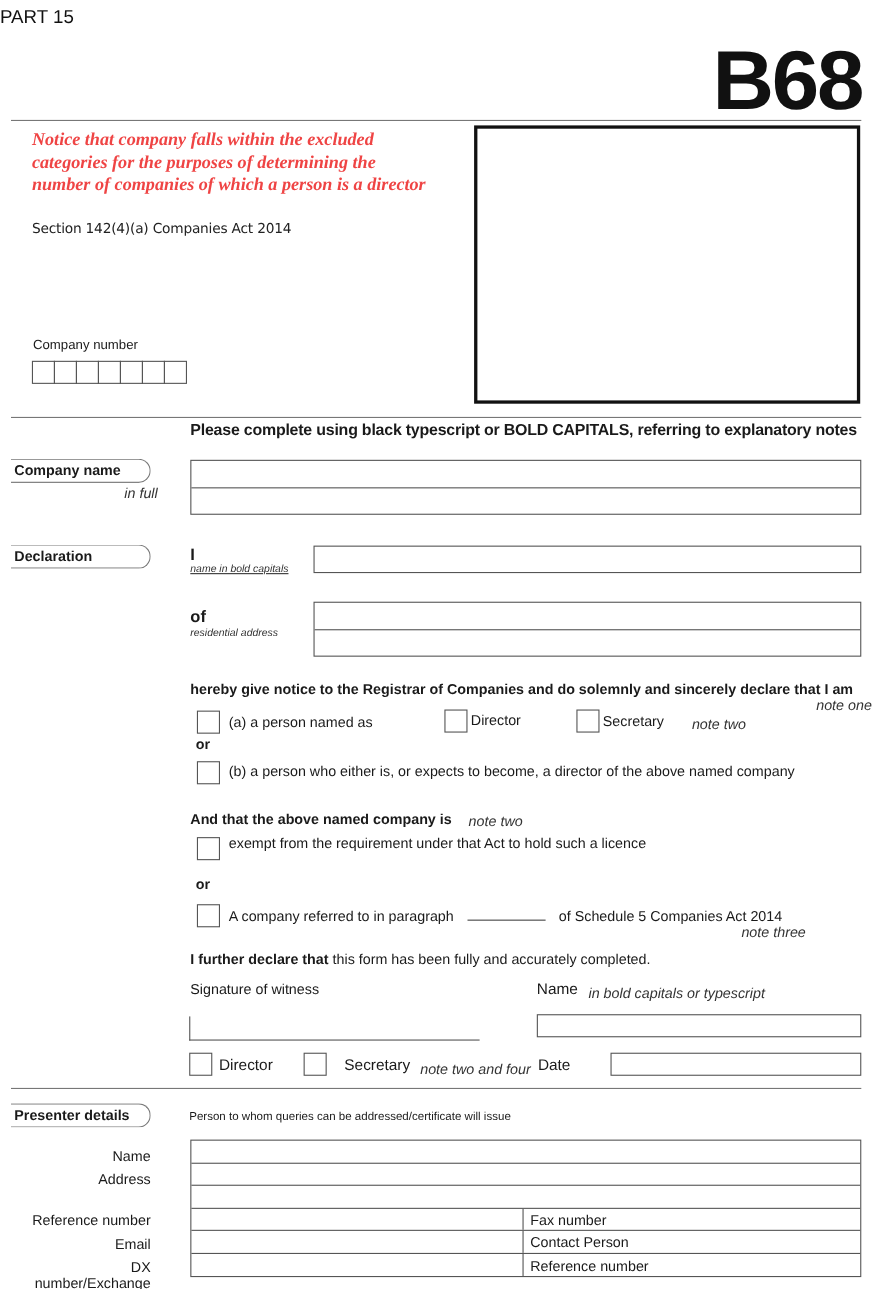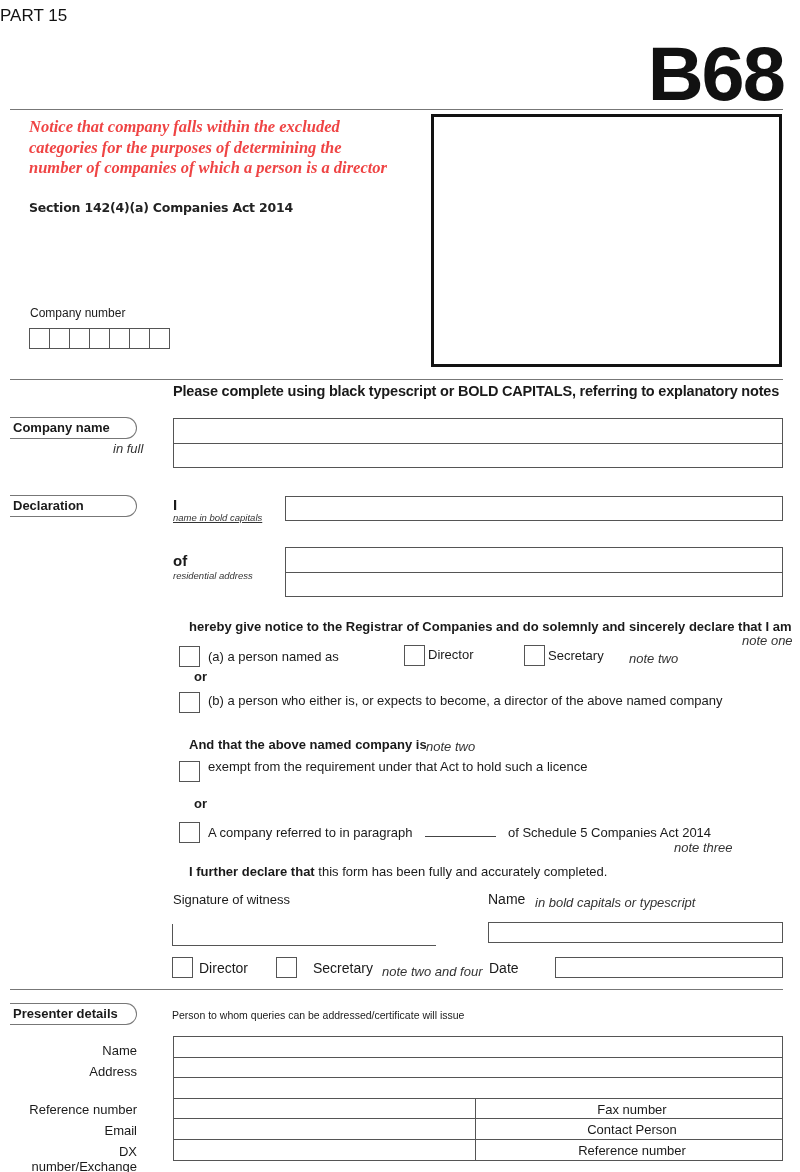--- a/index.html
+++ b/index.html
@@ -3,35 +3,35 @@
 <meta charset="utf-8">
 <style>
   * { box-sizing: border-box; margin: 0; padding: 0; }
   html, body { width: 800px; height: 1172px; background: #ffffff; overflow: hidden; }
   body { position: relative; font-family: "Liberation Sans", sans-serif; color: #1a1a1a; }
   .abs { position: absolute; }
   .part { left: 0; width: 800px; top: 6px; font-size: 17px; font-family: "Liberation Sans", sans-serif; color: #111; }
   .formcode { right: 18px; top: 30px; font-size: 76px; font-weight: bold; letter-spacing: -2px; color: #111; font-family: "Liberation Sans", sans-serif; transform: scaleX(1.02); }
   .hr { left: 10px; width: 773px; height: 0; border-top: 1.5px solid #777; }
   .title { left: 29px; top: 117px; width: 360px; font-family: "Liberation Serif", serif; font-style: italic; font-weight: bold; font-size: 16.5px; line-height: 20.5px; color: #ef4444; }
-  .section-ref { left: 29px; top: 200px; font-size: 12.5px; color: #222; font-family: "DejaVu Sans", sans-serif; letter-spacing: -0.2px; font-weight: bold; }
+  .section-ref { left: 29px; top: 200px; font-size: 12.5px; color: #222; font-family: "DejaVu Sans", sans-serif; letter-spacing: -0.2px; }
   .stamp-box { left: 431px; top: 114px; width: 351px; height: 253px; border: 3px solid #111; }
   .cn-label { left: 30px; top: 306px; font-size: 12px; }
   .cn-boxes { left: 29px; top: 328px; display: flex; }
   .cn-box { width: 21px; height: 21px; border: 1px solid #555; margin-right: -1px; }
   .instr { left: 173px; top: 383px; font-size: 14.5px; font-weight: bold; letter-spacing: -0.2px; }
   .tab { left: 10px; width: 127px; height: 22px; border: 1px solid #777; border-left: none; border-radius: 0 11px 11px 0; font-weight: bold; font-size: 13px; padding: 2px 0 0 3px; }
   .note { font-style: italic; font-size: 13px; color: #333; }
   .box { border: 1px solid #555; }
   .row-line { border-top: 1px solid #555; }
   .txt { font-size: 13px; }
-  .bold { font-weight: bold; margin-left: 16px; }
+  .bold { font-weight: bold; }
   .cb { width: 21px; height: 21px; border: 1px solid #555; }
   .label-right { text-align: right; font-size: 13px; }
-  .pres-grid { left: 173px; top: 1036px; width: 610px; border: 1px solid #555; text-align: center; }
+  .pres-grid { left: 173px; top: 1036px; width: 610px; border: 1px solid #555; }
   .pres-row { height: 20.5px; border-bottom: 1px solid #555; display: flex; }
   .pres-row:last-child { border-bottom: none; }
   .pres-left { width: 302px; border-right: 1px solid #555; }
   .pres-right { flex: 1; font-size: 13px; padding: 3px 0 0 6px; }
 </style>
 </head>
 <body>
 
 <div class="abs part">PART 15</div>
 <div class="abs formcode">B68</div>

